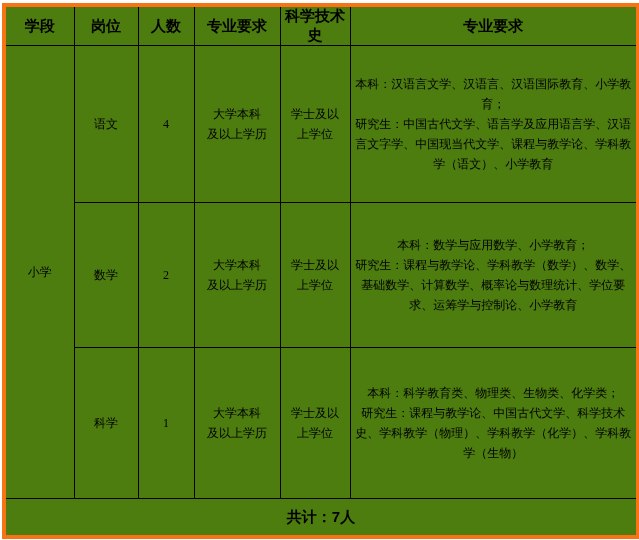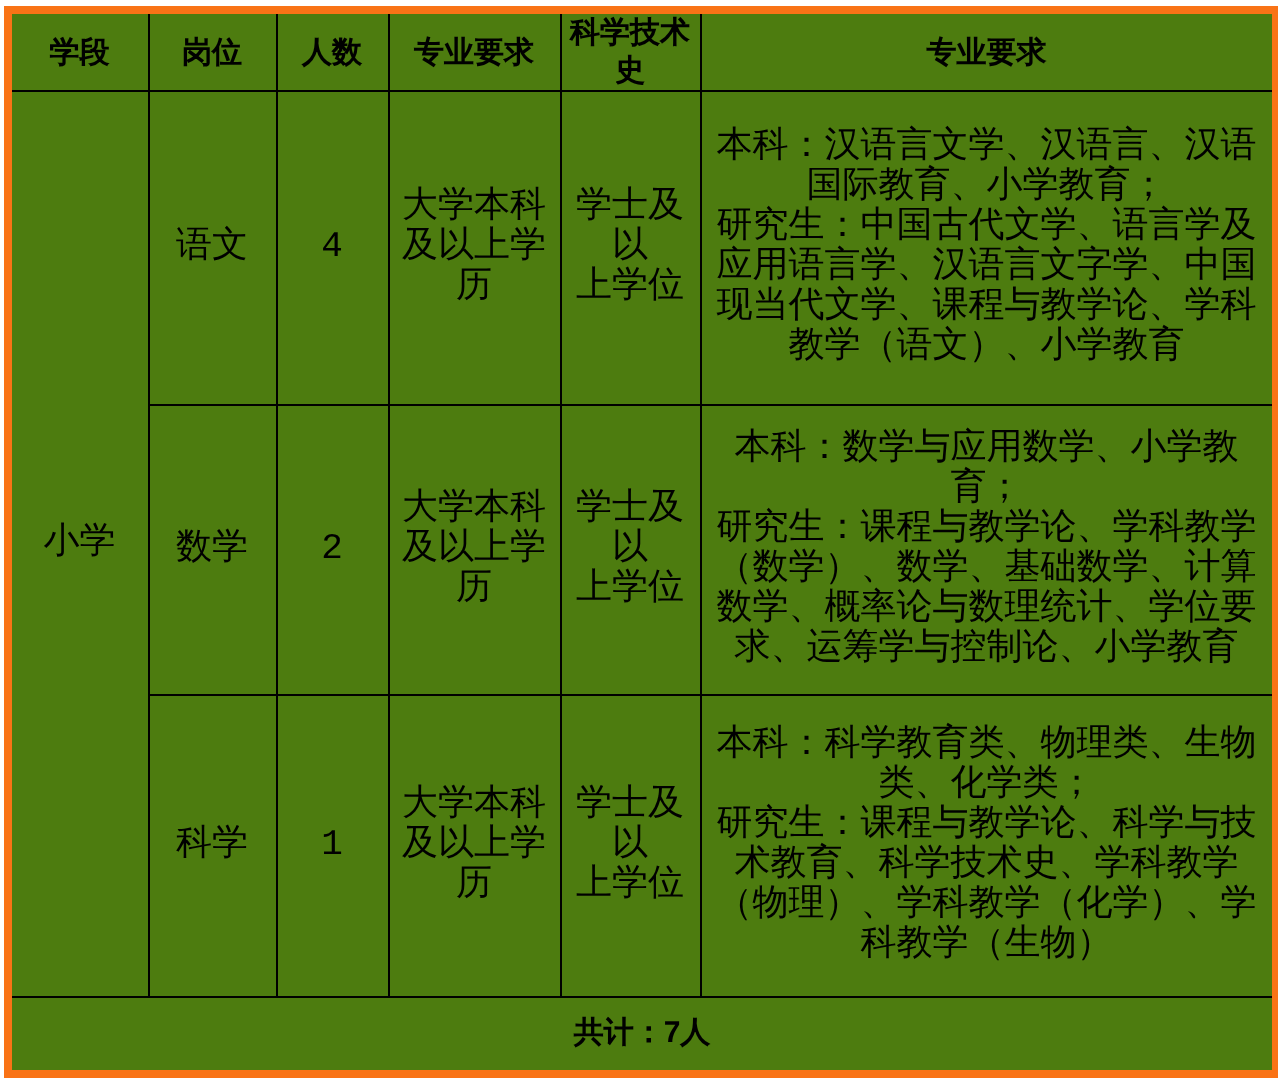--- a/index.html
+++ b/index.html
@@ -29,22 +29,22 @@
     padding: 0;
     overflow: hidden;
   }
   table.recruit th {
     font-family: "Liberation Sans", sans-serif;
     font-weight: bold;
     font-size: 15px;
     height: 36px;
   }
   table.recruit td {
-    font-family: Liberation Mono, monospace;
-    font-size: 18px;
+    font-family: Liberation Serif, serif;
+    font-size: 12px;
     line-height: 20px;
   }
   td.cell-wrap {
     white-space: pre-line;
     margin-left: 19px;
   }
   td.major-cell {
     text-align: left;
     white-space: pre-line;
     line-height: 21px;
@@ -107,20 +107,20 @@
 研究生：课程与教学论、学科教学（数学）、数学、基础数学、计算数学、概率论与数理统计、学位要求、运筹学与控制论、小学教育</td>
       </tr>
       <tr class="row-3">
         <td>科学</td>
         <td>1</td>
         <td class="cell-wrap">大学本科
 及以上学历</td>
         <td class="cell-wrap">学士及以
 上学位</td>
         <td class="major-cell">本科：科学教育类、物理类、生物类、化学类；
-研究生：课程与教学论、科学与技术教育、科学技术史、学科教学（物理）、学科教学（化学）、学科教学（生物）</td>
+研究生：课程与教学论、中国古代文学、科学技术史、学科教学（物理）、学科教学（化学）、学科教学（生物）</td>
       </tr>
       <tr class="total-row">
         <td colspan="6">共计：7人</td>
       </tr>
     </tbody>
   </table>
 </div>
 
 </body></html>

